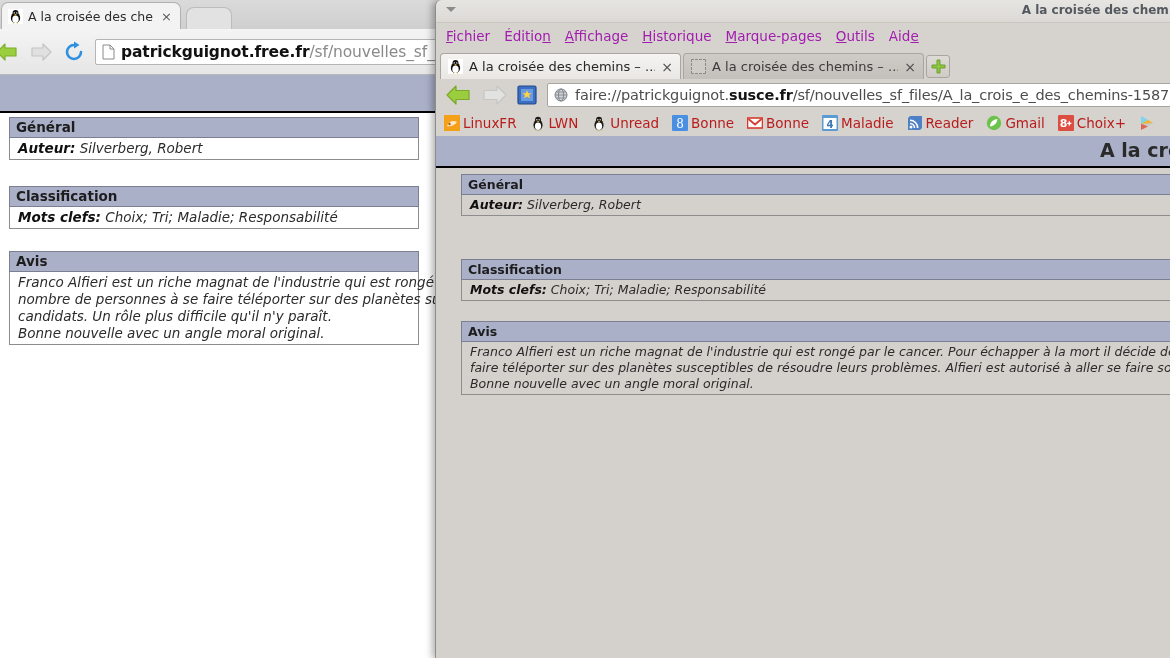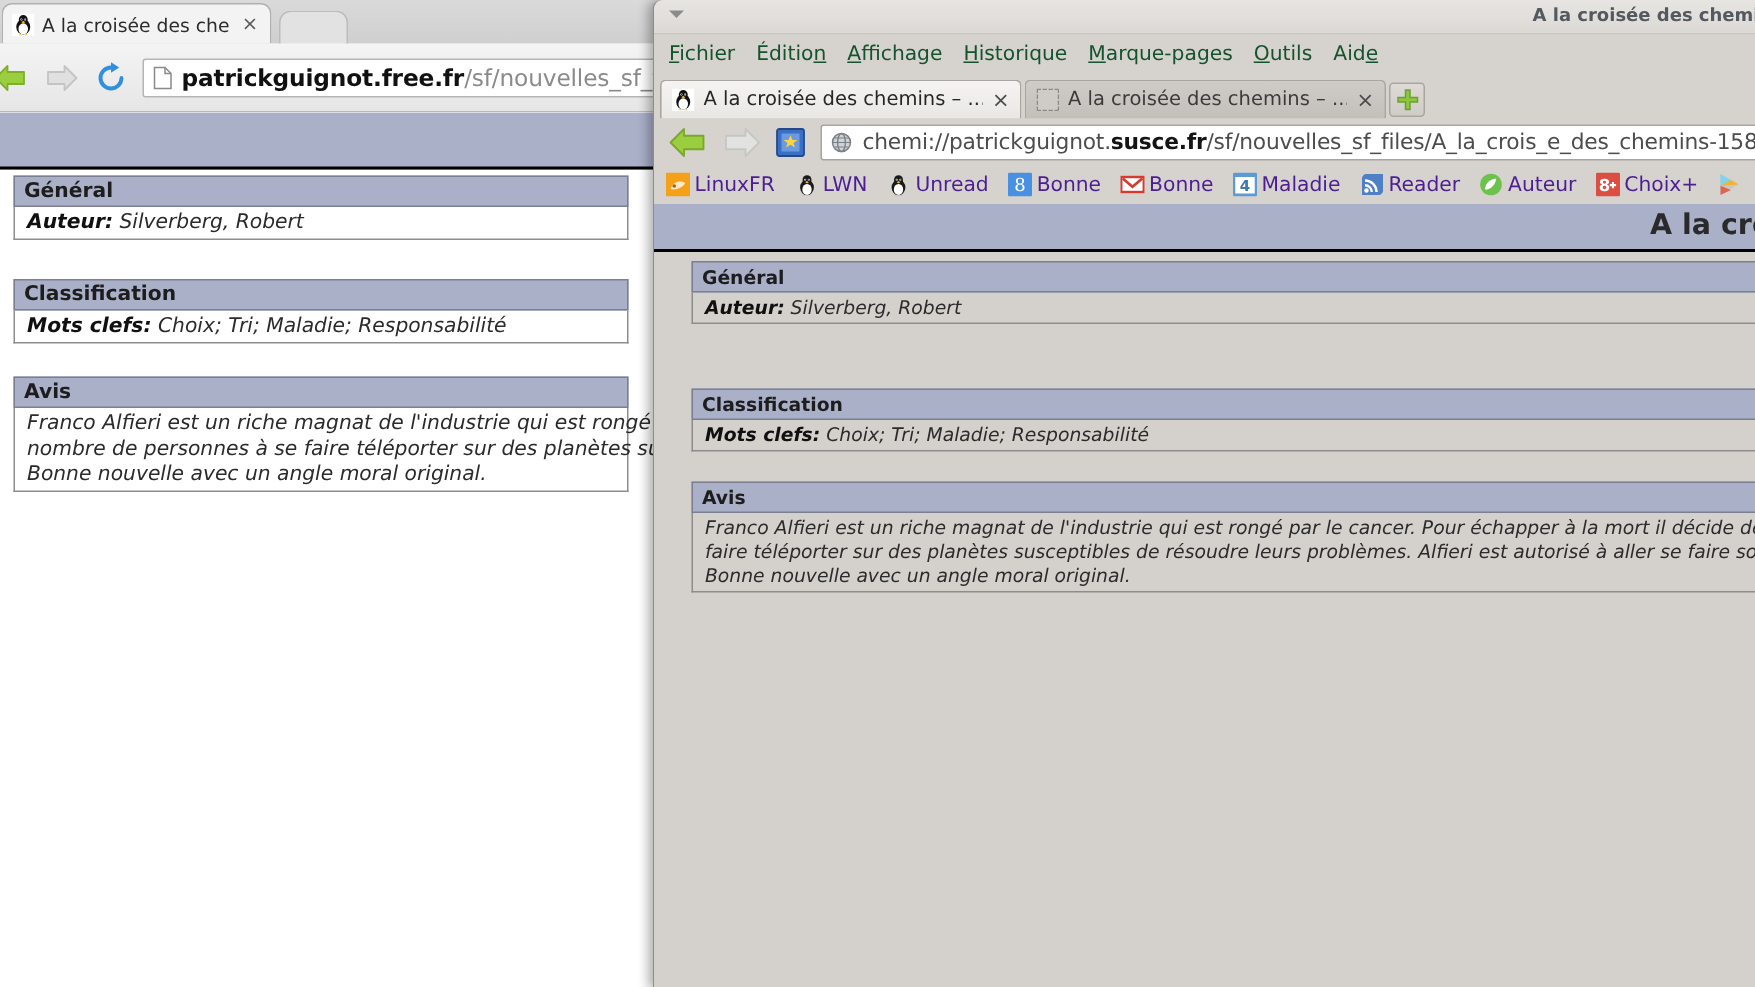--- a/index.html
+++ b/index.html
@@ -88,21 +88,21 @@
   }
   #ff-titlebar .wincaret{
     position:absolute;left:10px;top:7px;
     width:0;height:0;border-left:5px solid transparent;border-right:5px solid transparent;
     border-top:5px solid #8b8b8b;
   }
   #ff-menubar{
     height:25px;background:#d6d3ce;
     display:flex;align-items:center;padding-left:10px;gap:14px;
   }
-  #ff-menubar .mi{font-size:13.5px;color:#14532d;white-space:nowrap;cursor:default;}
+  #ff-menubar .mi{font-size:13.5px;color:#a21caf;white-space:nowrap;cursor:default;}
   #ff-menubar .mi u{text-decoration:underline;}
   #ff-tabstrip{
     height:31px;background:#d6d3ce;position:relative;padding-left:4px;
     display:flex;align-items:flex-end;gap:2px;
   }
   .ff-tab{
     height:26px;width:241px;box-sizing:border-box;
     display:flex;align-items:center;gap:6px;padding:0 7px;
     border:1px solid #a9a6a2;border-bottom:none;border-radius:4px 4px 0 0;
   }
@@ -131,21 +131,21 @@
     display:flex;align-items:center;gap:7px;padding:0 6px;overflow:hidden;box-sizing:border-box;
   }
   #ff-urlbar .urltxt{font-size:14.5px;color:#4d4d4d;white-space:nowrap;letter-spacing:-.15px;}
   #ff-urlbar .urltxt b{color:#141414;font-weight:bold;}
   #ff-urlbar .urltxt .pre{color:#4d4d4d;}
   #ff-bookmarkbar{
     height:26px;background:#d6d3ce;border-bottom:1px solid #bdbab5;
     display:flex;align-items:center;gap:13px;padding-left:8px;overflow:hidden;
   }
   .bm{display:flex;align-items:center;gap:3px;white-space:nowrap;}
-  .bm .lbl{font-size:13.5px;color:#4c1d95;}
+  .bm .lbl{font-size:13.5px;color:#b91c1c;}
   .bmicon{width:16px;height:16px;flex:none;display:block;}
   #ff-viewport{
     position:absolute;left:0;right:0;top:136px;bottom:0;
     background:#d4d0cb;overflow:hidden;
   }
   #ff-titleband{
     height:30px;background:#aab0c8;border-bottom:2px solid #000;
     position:relative;
   }
   #ff-pagetitle{
@@ -251,20 +251,21 @@
         </div>
       </div>
 
       <div class="spacer-sm"></div>
 
       <div class="sect">
         <div class="sect-h">Avis</div>
         <div class="sect-b avisbody">
           <div class="line">Franco Alfieri est un riche magnat de l'industrie qui est rongé par le</div>
           <div class="line">nombre de personnes à se faire téléporter sur des planètes susce</div>
+          <div class="line">candidats. Un rôle plus difficile qu'il n'y paraît.</div>
           <div class="line">Bonne nouvelle avec un angle moral original.</div>
         </div>
       </div>
 
     </div>
   </div>
 </div>
 
 <div class="window" id="firefox-window">
 
@@ -324,21 +325,21 @@
       <rect x="2" y="2" width="18" height="18" rx="1.5" fill="#3a6fc4" stroke="#24498a" stroke-width="1.2"></rect>
       <rect x="5" y="5" width="12" height="12" fill="#6a9be0"></rect>
       <path d="M11 6.2 L12.3 9.3 L15.6 9.3 L13 11.3 L14 14.4 L11 12.5 L8 14.4 L9 11.3 L6.4 9.3 L9.7 9.3 Z" fill="#ffd23f"></path>
     </svg>
     <div id="ff-urlbar">
       <svg width="14" height="14" viewBox="0 0 14 14" style="flex:none">
         <circle cx="7" cy="7" r="6" fill="#cfd3d6" stroke="#7b8187" stroke-width="1"></circle>
         <ellipse cx="7" cy="7" rx="2.6" ry="6" fill="none" stroke="#7b8187" stroke-width=".9"></ellipse>
         <path d="M1.2 7 H12.8 M2.2 4 H11.8 M2.2 10 H11.8" stroke="#7b8187" stroke-width=".8" fill="none"></path>
       </svg>
-      <span class="urltxt"><span class="pre">chemi://patrickguignot.</span><b>susce.fr</b><span class="pre">/sf/nouvelles_sf_files/A_la_crois_e_des_chemins-1587.html</span></span>
+      <span class="urltxt"><span class="pre">faire://patrickguignot.</span><b>susce.fr</b><span class="pre">/sf/nouvelles_sf_files/A_la_crois_e_des_chemins-1587.html</span></span>
     </div>
   </div>
 
   <div id="ff-bookmarkbar">
 
     <div class="bm">
       <svg class="bmicon" viewBox="0 0 16 16">
         <rect width="16" height="16" fill="#f4a019"></rect>
         <path d="M3 11 C5 6, 9 5, 13 7 C11 10, 7 12, 3 11 Z" fill="#fce9c8"></path>
         <circle cx="5.5" cy="9" r="1.2" fill="#b35c00"></circle>
@@ -411,21 +412,21 @@
         <path d="M3 5.3 A7.7 7.7 0 0 1 10.7 13" fill="none" stroke="#fff" stroke-width="1.6"></path>
       </svg>
       <span class="lbl">Reader</span>
     </div>
 
     <div class="bm">
       <svg class="bmicon" viewBox="0 0 16 16">
         <circle cx="8" cy="8" r="7.2" fill="#6cc24a"></circle>
         <path d="M11.5 4 C7 4.4 4 7.4 4 11.5 C8 11.2 11 8.2 11.5 4 Z" fill="#ffffff"></path>
       </svg>
-      <span class="lbl">Auteur</span>
+      <span class="lbl">Gmail</span>
     </div>
 
     <div class="bm">
       <svg class="bmicon" viewBox="0 0 16 16">
         <rect width="16" height="16" rx="1" fill="#dc4e41"></rect>
         <text x="5.6" y="12.3" font-family="DejaVu Sans, sans-serif" font-size="11" font-weight="bold" fill="#fff" text-anchor="middle">8</text>
         <path d="M10.6 6.3 H12 V7.7 H13.4 V9.1 H12 V10.5 H10.6 V9.1 H9.2 V7.7 H10.6 Z" fill="#fff"></path>
       </svg>
       <span class="lbl">Choix+</span>
     </div>

